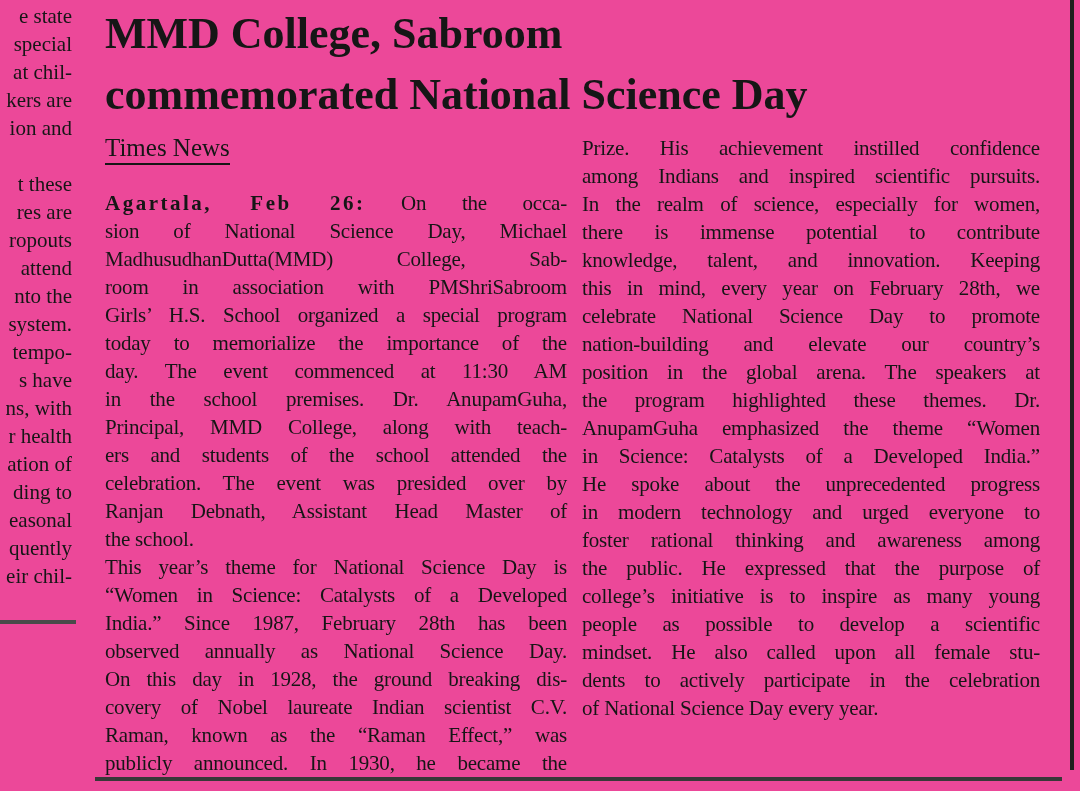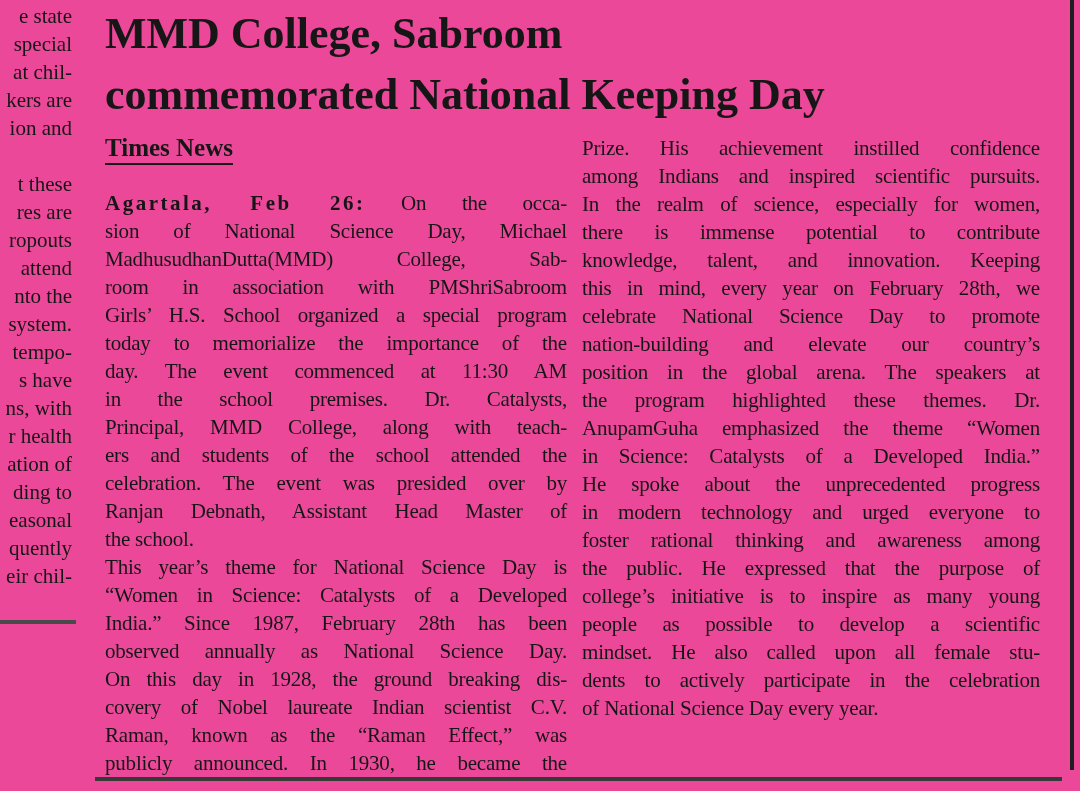--- a/index.html
+++ b/index.html
@@ -22,21 +22,21 @@
   .article { position:absolute; left:105px; top:0; width:957px; height:791px; }
   .headline { margin:0; padding-top:3px; font-size:44px; line-height:61px; font-weight:bold; }
   .hl { display:block; white-space:nowrap; }
 
   .col { position:absolute; top:132px; }
   .col1 { left:0; width:462px; }
   .col2 { left:477px; top:134px; width:458px; }
 
   .byline-wrap { height:56px; padding-top:1px; }
   .byline {
-    display:inline-block; font-size:25px; font-weight:bold; line-height:29px;
+    display:inline-block; font-size:25px; font-weight:normal; line-height:29px;
     border-bottom:2.5px solid #161616; padding-bottom:1px;
   }
 
   .line {
     font-size:21px; line-height:28px; height:28px;
     letter-spacing:-0.2px;
     text-align:justify; text-align-last:justify;
     overflow:visible; white-space:normal;
   }
   .dateline { letter-spacing:2.5px; font-weight:bold; }
@@ -73,40 +73,40 @@
       <div class="strip-line">ding to</div>
       <div class="strip-line">easonal</div>
       <div class="strip-line">quently</div>
       <div class="strip-line">eir chil-</div>
     </aside>
   <div class="strip-rule"></div>
 
   <main class="article">
     <h1 class="headline">
       <span class="hl">MMD College, Sabroom</span>
-      <span class="hl">commemorated National Keeping Day</span>
+      <span class="hl">commemorated National Science Day</span>
     </h1>
 
     <section class="col col1">
       <div class="byline-wrap">
         <span class="byline">Times News</span>
       </div>
       <div class="body">
         <div class="line">
           <b class="dateline">Agartala, Feb 26:</b>
           <span>On the occa-</span>
         </div>
         <div class="lines">
             <div class="line">sion of National Science Day, Michael</div>
             <div class="line">MadhusudhanDutta(MMD) College, Sab-</div>
             <div class="line">room in association with PMShriSabroom</div>
             <div class="line">Girls’ H.S. School organized a special program</div>
             <div class="line">today to memorialize the importance of the</div>
             <div class="line">day. The event commenced at 11:30 AM</div>
-            <div class="line">in the school premises. Dr. Catalysts,</div>
+            <div class="line">in the school premises. Dr. AnupamGuha,</div>
             <div class="line">Principal, MMD College, along with teach-</div>
             <div class="line">ers and students of the school attended the</div>
             <div class="line">celebration. The event was presided over by</div>
             <div class="line">Ranjan Debnath, Assistant Head Master of</div>
             <div class="line">the school.</div>
             <div class="line">This year’s theme for National Science Day is</div>
             <div class="line">“Women in Science: Catalysts of a Developed</div>
             <div class="line">India.” Since 1987, February 28th has been</div>
             <div class="line">observed annually as National Science Day.</div>
             <div class="line">On this day in 1928, the ground breaking dis-</div>

